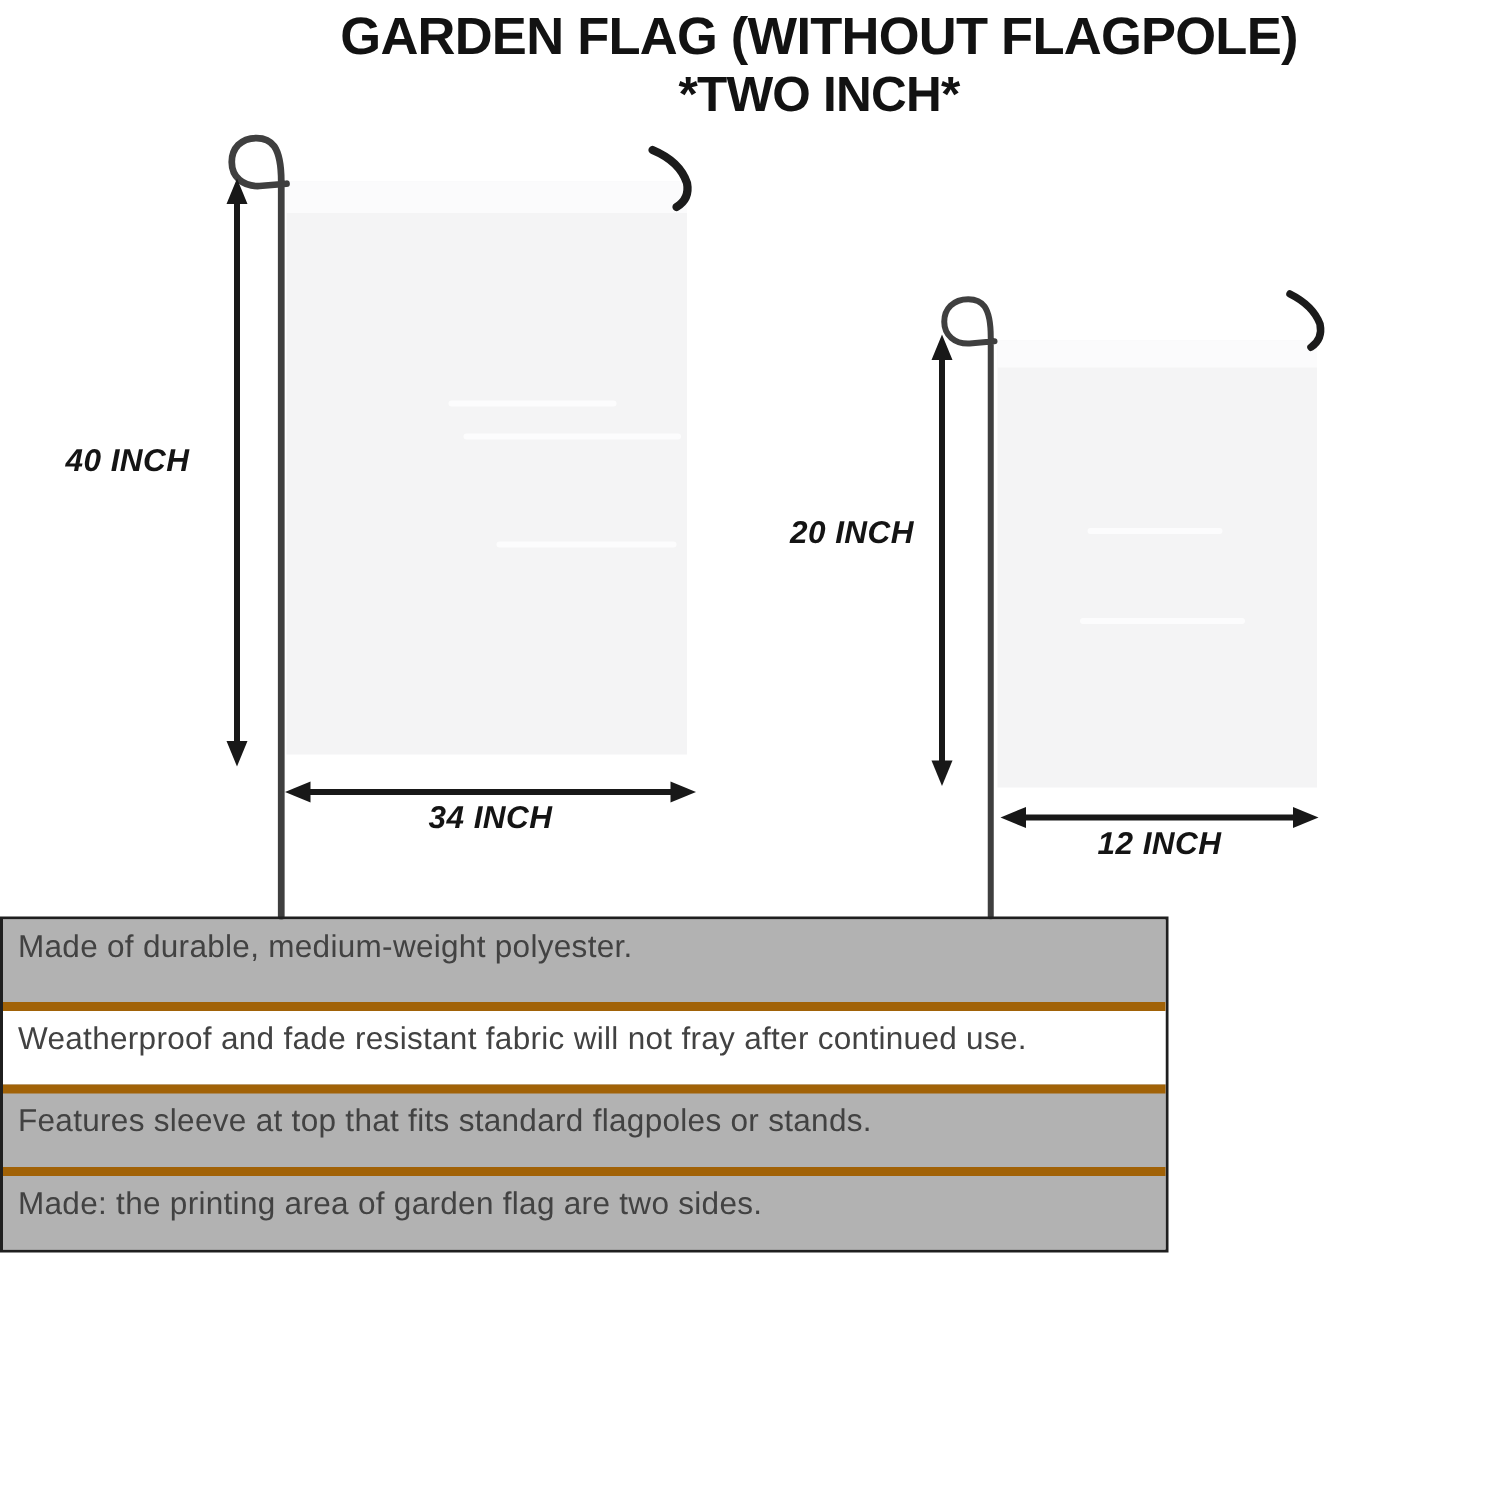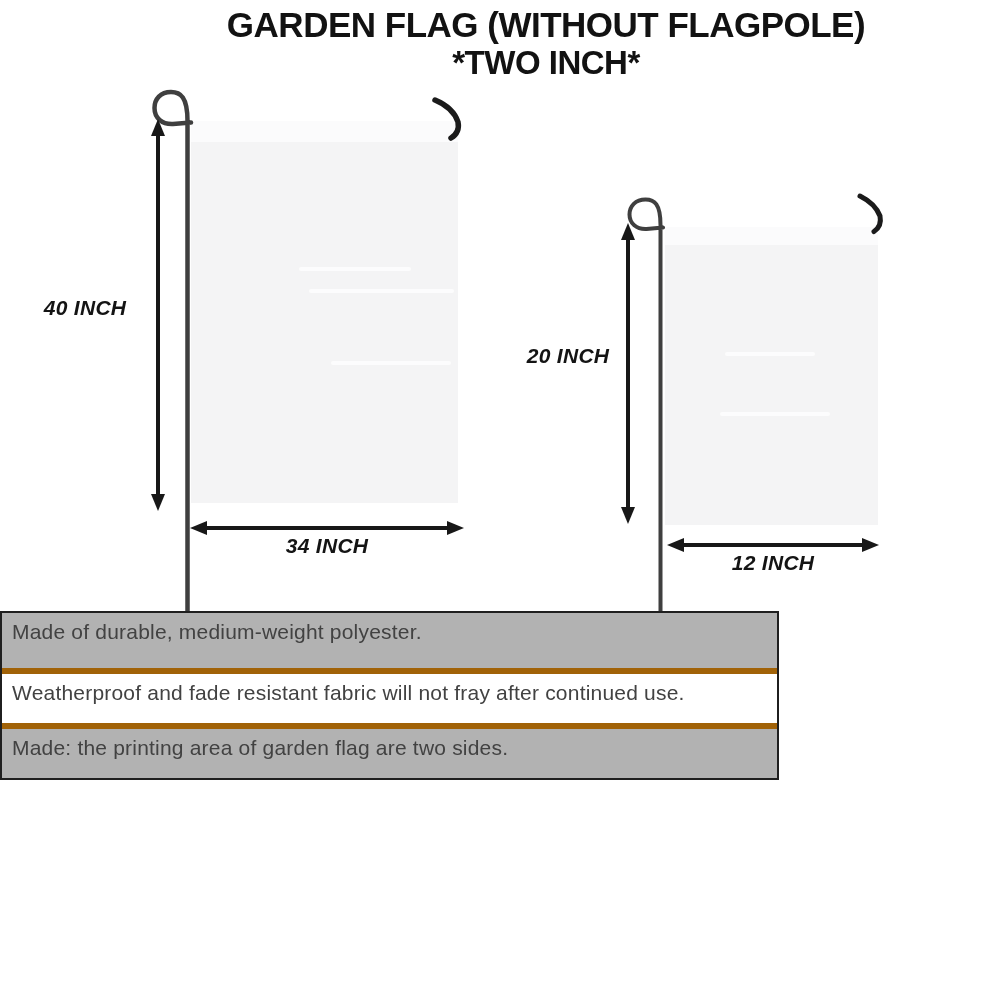--- a/index.html
+++ b/index.html
@@ -111,16 +111,17 @@
   <svg style="left:666px; top:534px;" width="214" height="22" viewBox="0 0 214 22">
     <line x1="15" y1="11" x2="199" y2="11" stroke="#181818" stroke-width="4"></line>
     <polygon points="1,11 18,4 18,18" fill="#181818"></polygon>
     <polygon points="213,11 196,4 196,18" fill="#181818"></polygon>
   </svg>
   <div class="dim-label" style="left:673px; top:551px; width:200px;">12 INCH</div>
 
   <div class="features">
     <div class="feature-row shaded">Made of durable, medium-weight polyester.</div>
     <div class="feature-row">Weatherproof and fade resistant fabric will not fray after continued use.</div>
+    <div class="feature-row shaded">Features sleeve at top that fits standard flagpoles or stands.</div>
     <div class="feature-row shaded">Made: the printing area of garden flag are two sides.</div>
   </div>
 
 </div>
 
 </body></html>

